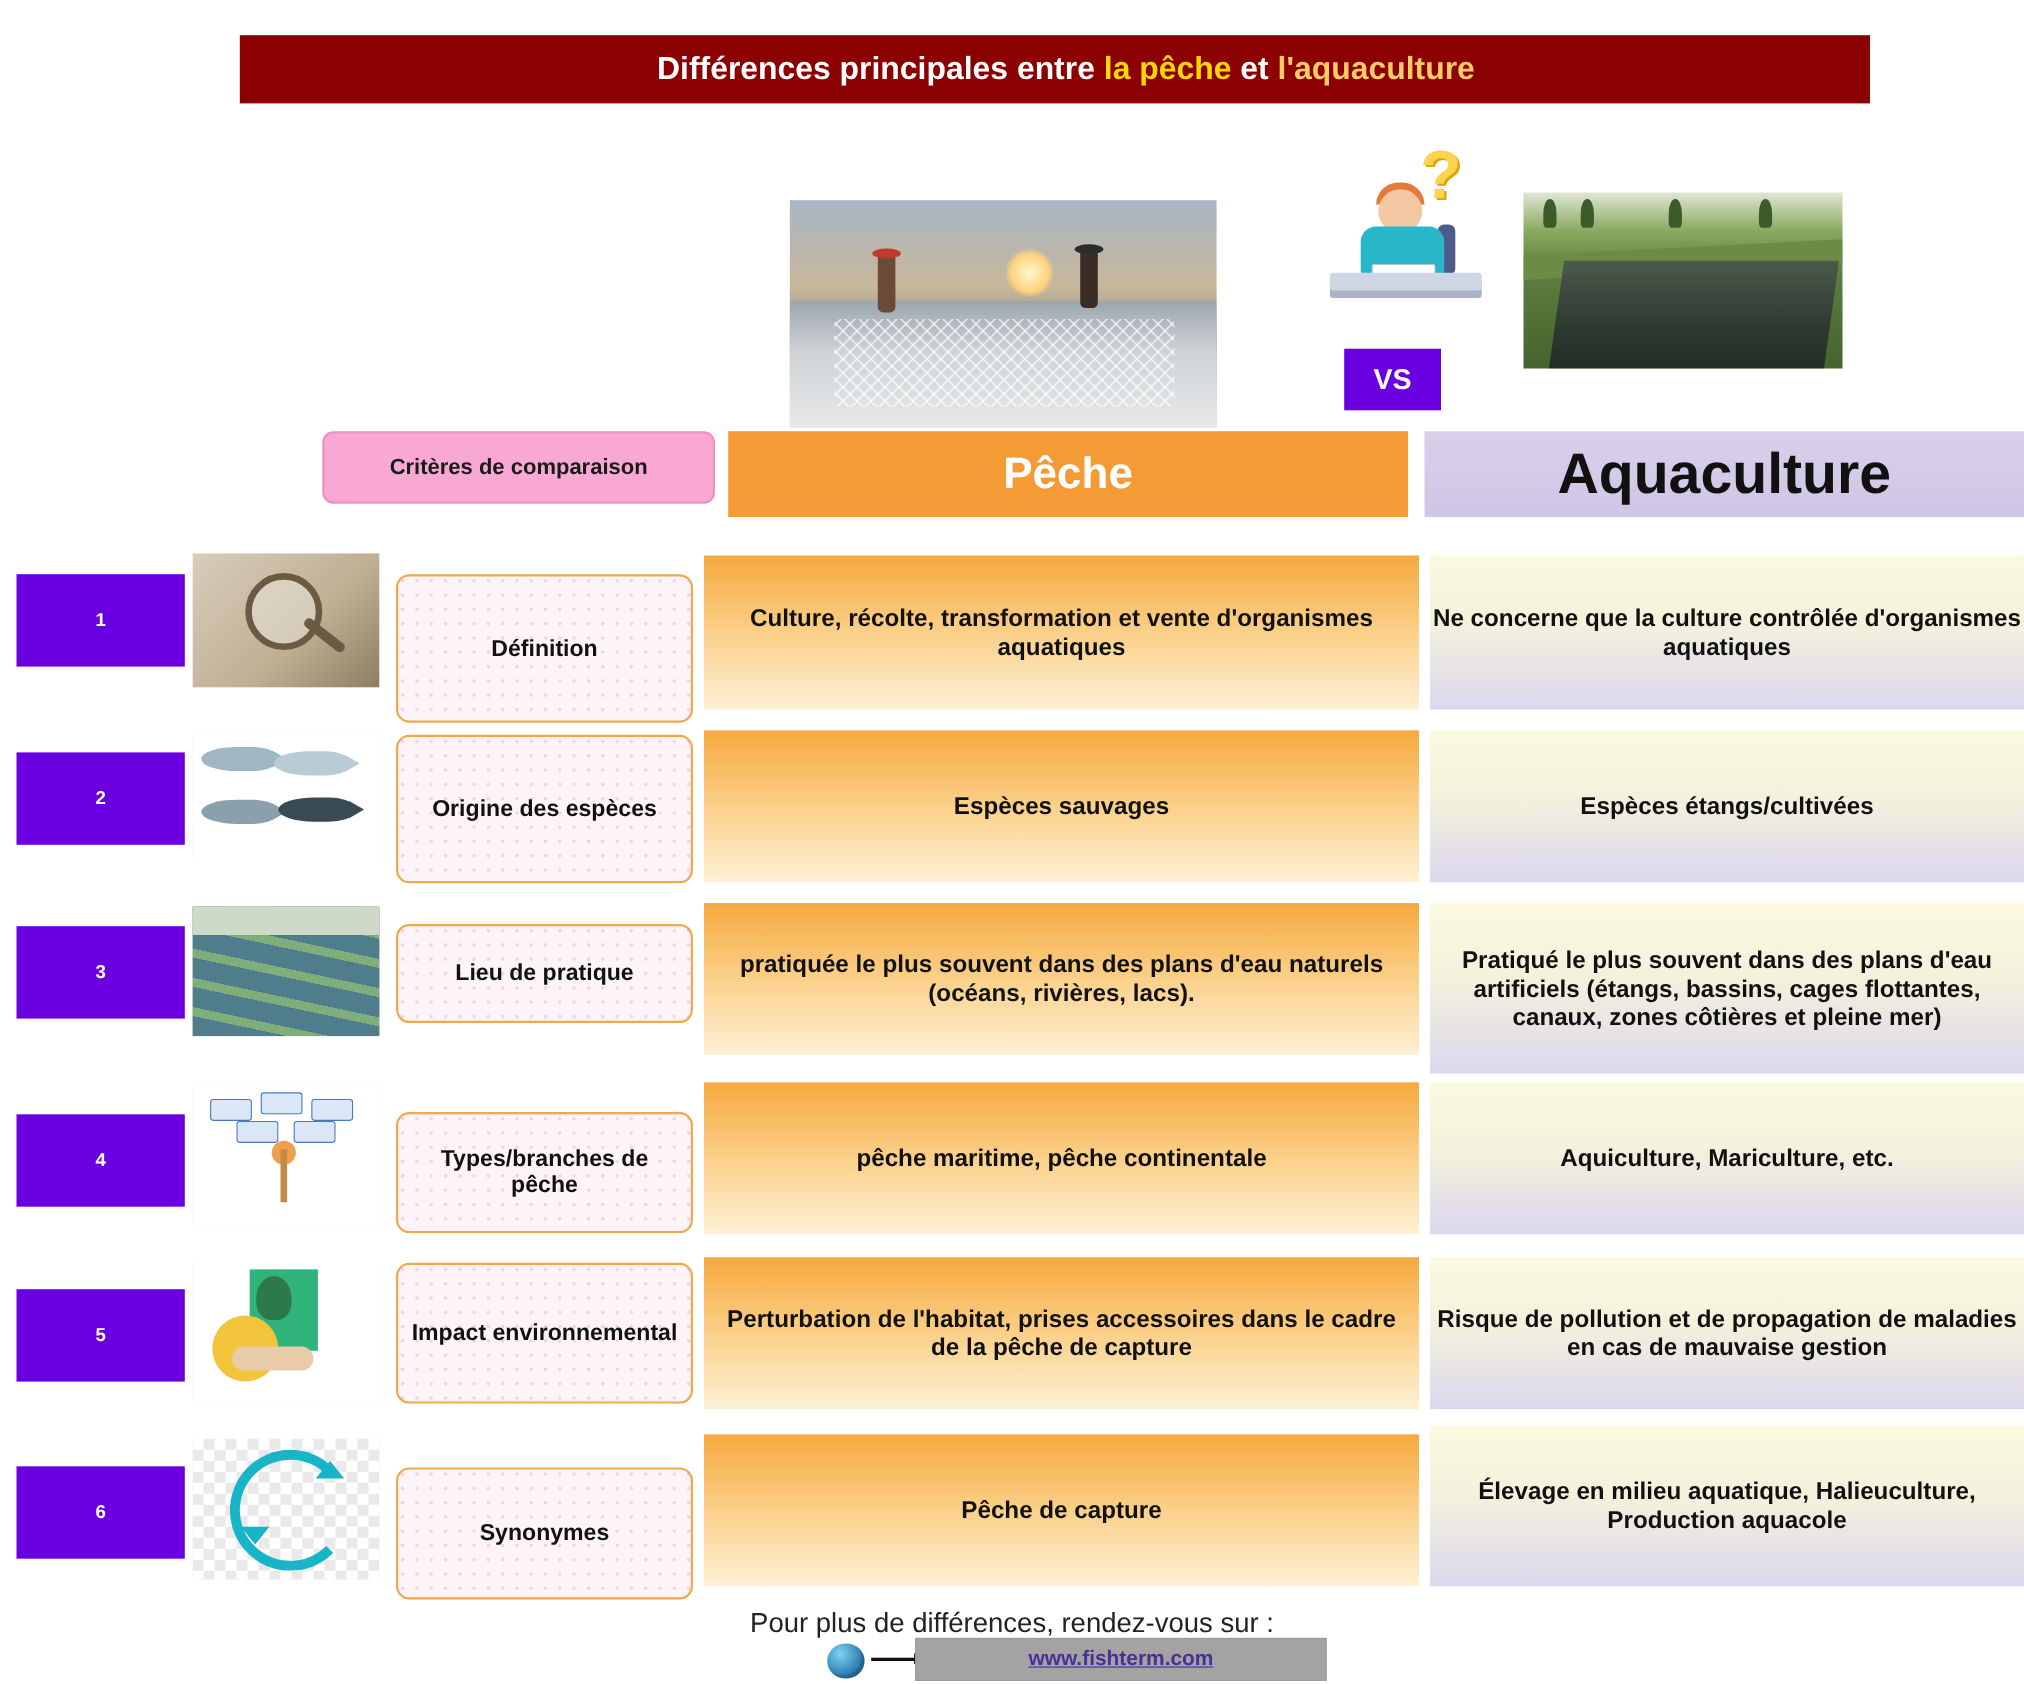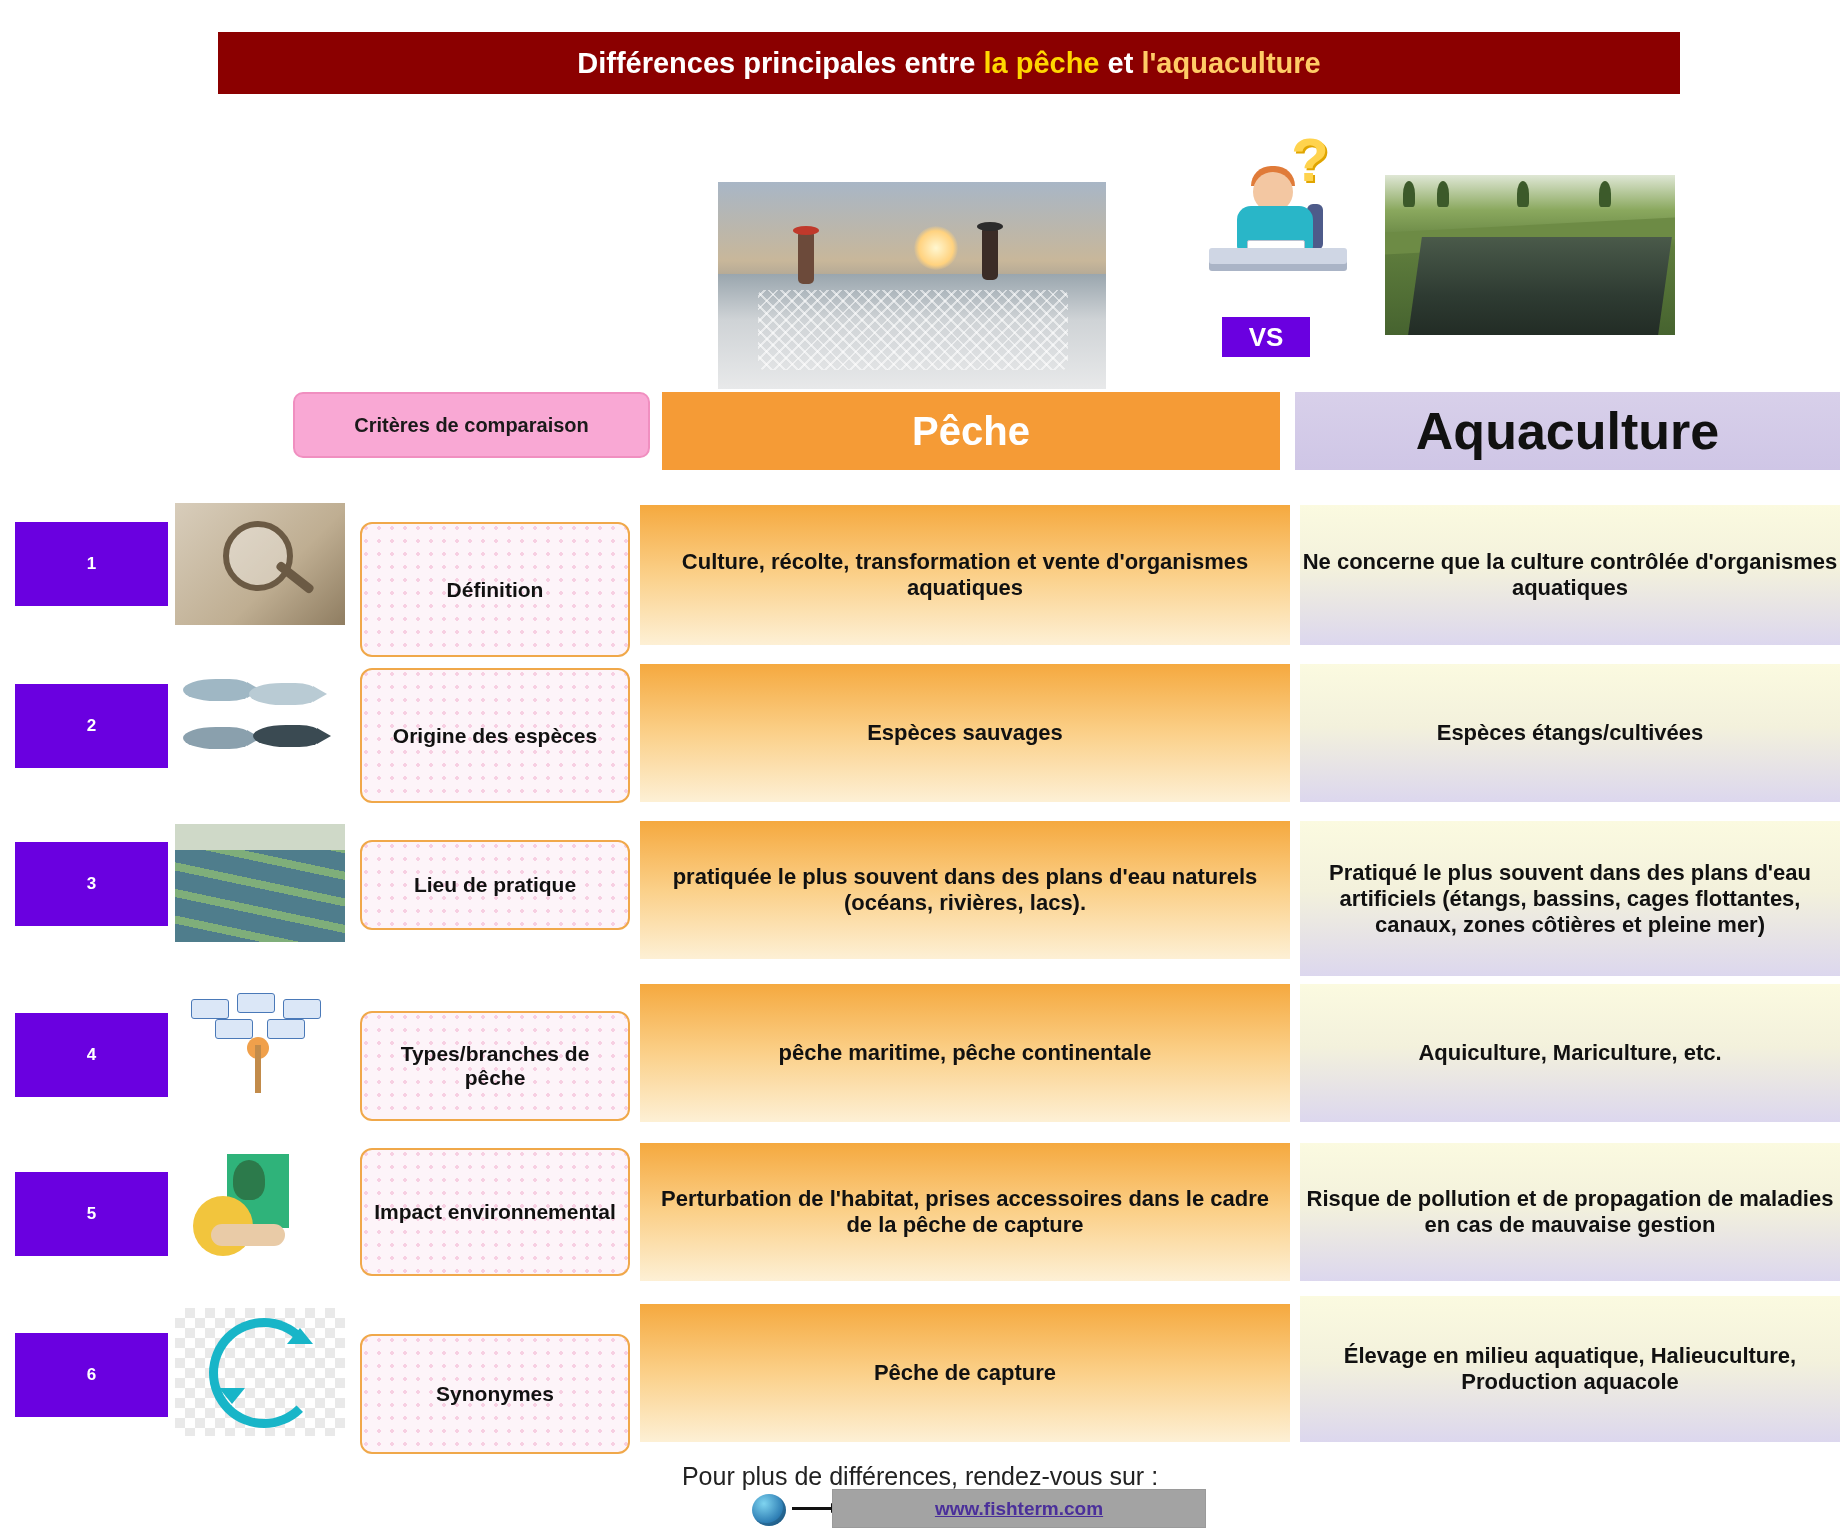--- a/index.html
+++ b/index.html
@@ -19,20 +19,21 @@
   .title-bar {
     position: absolute;
     left: 218px;
     top: 32px;
     width: 1462px;
     height: 62px;
     background: #8b0000;
     display: flex;
     align-items: center;
     justify-content: center;
+    padding-left: 20px;
   }
   .title-text {
     font-size: 29px;
     font-weight: bold;
     color: #ffffff;
     white-space: nowrap;
   }
   .title-text .y { color: #ffd700; }
   .title-text .o { color: #ffcc66; }
 
@@ -135,21 +136,21 @@
   }
   .thinker .book {
     position: absolute; left: 52px; top: 110px; width: 56px; height: 10px;
     background: #ffffff; border: 1px solid #b9c2d0; border-radius: 2px;
   }
   .vs-badge {
     position: absolute;
     left: 1222px;
     top: 317px;
     width: 88px;
-    height: 40px;
+    height: 56px;
     background: #6a00e0;
     display: flex; align-items: center; justify-content: center;
     color: #ffffff; font-size: 26px; font-weight: bold;
   }
 
   
   .hdr-criteria {
     position: absolute;
     left: 293px; top: 392px;
     width: 353px; height: 62px;

